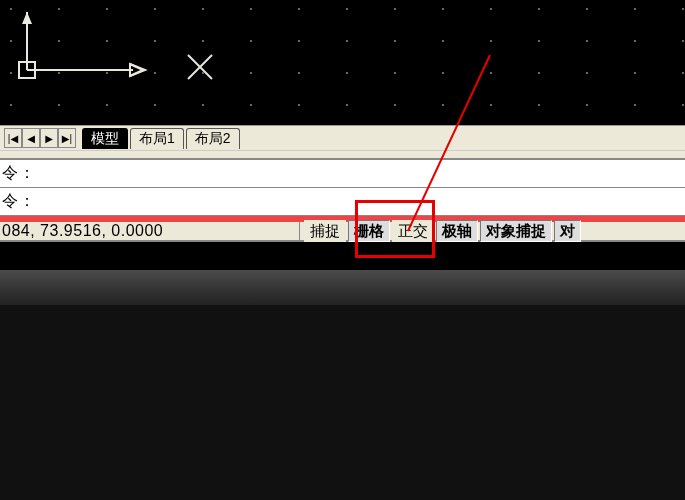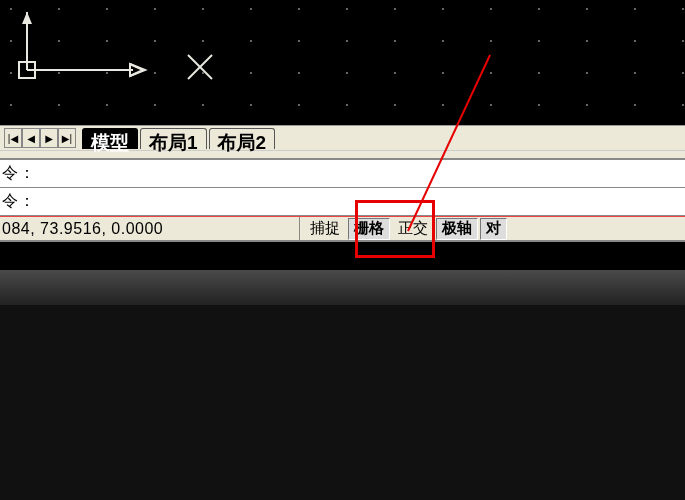--- a/index.html
+++ b/index.html
@@ -61,22 +61,21 @@
     }
     .tab {
       height: 21px;
       padding: 1px 8px 0 8px;
       border: 1px solid #555;
       border-bottom: none;
       margin-right: 2px;
       background: #ece9d8;
       border-radius: 3px 3px 0 0;
       cursor: pointer;
-      font-size: 19px;
-      font-weight: bold;
+      font-size: 14px;
     }
     .tab.active {
       background: #000;
       color: #fff;
       border-color: #000;
     }
     .separator-bar {
       height: 10px;
       background: #ece9d8;
       border-top: 1px solid #ccc;
@@ -88,21 +87,21 @@
       border-bottom: 1px solid #888;
       padding-left: 2px;
       display: flex;
       align-items: center;
       font-size: 16px;
       letter-spacing: 1px;
     }
     .status-bar {
       height: 26px;
       display: flex;
-      border-top: 1px solid #ef4444;
+      border-top: 6px solid #ef4444;
       border-bottom: 2px solid #888;
     }
     .coords {
       width: 300px;
       border-right: 1px solid #888;
       padding-left: 2px;
       display: flex;
       align-items: center;
       font-size: 16px;
       letter-spacing: 0.5px;
@@ -251,20 +250,21 @@
   <div class="separator-bar"></div>
   <div class="cmdline">令：</div>
   <div class="cmdline">令：</div>
   <div class="status-bar">
     <div class="coords">084, 73.9516, 0.0000</div>
     <div class="toggle-buttons">
       <div class="toggle-btn">捕捉</div>
       <div class="toggle-btn pressed">栅格</div>
       <div class="toggle-btn">正交</div>
       <div class="toggle-btn pressed">极轴</div>
+      <div class="toggle-btn pressed">对象捕捉</div>
       <div class="toggle-btn pressed">对</div>
     </div>
   </div>
 </div>
 
 <div class="shadow-strip"></div>
 <div class="lower-black" style="top:305px; height:195px;"></div>
 
 <svg class="annotation-line" style="left:0;top:0" width="685" height="280">
   <line x1="490" y1="55" x2="408" y2="231" stroke="#e60000" stroke-width="2"></line>

